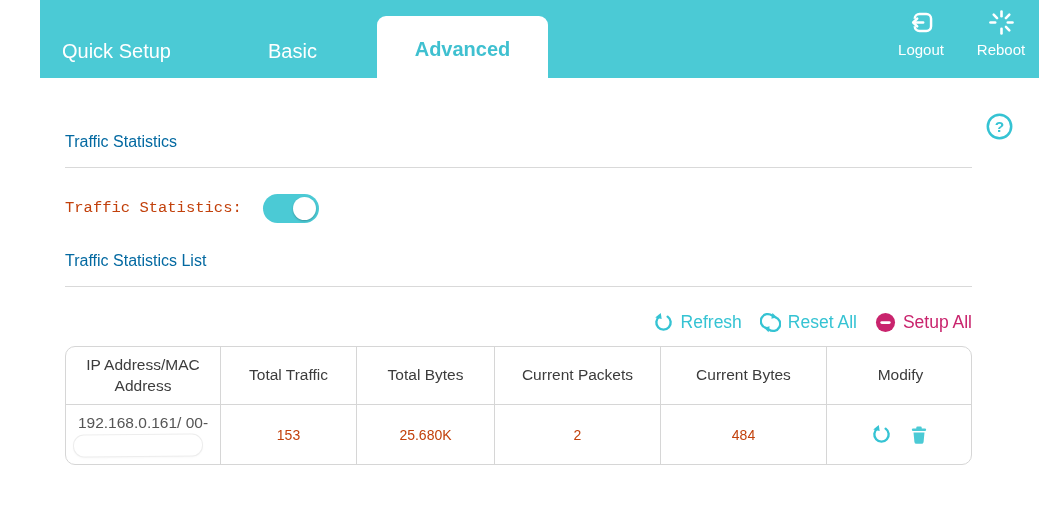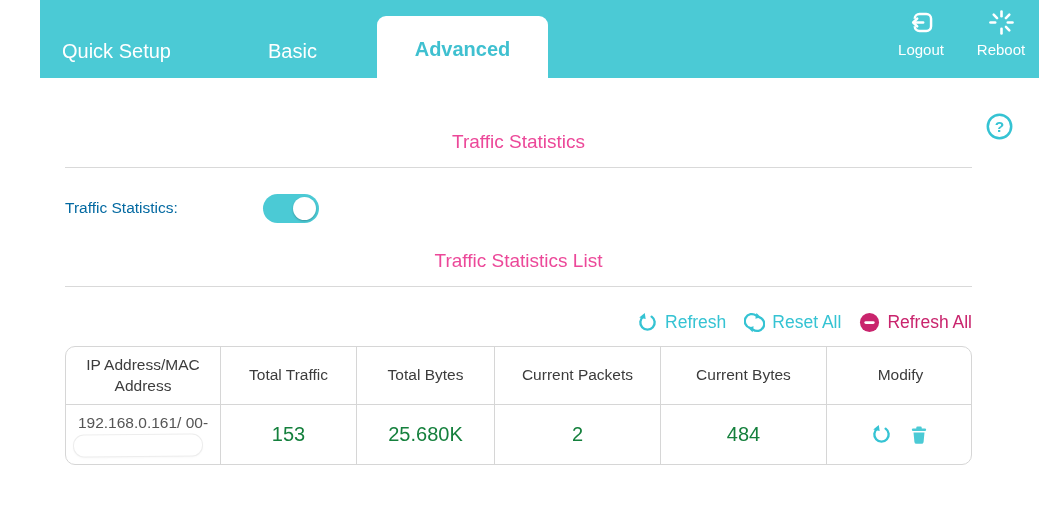--- a/index.html
+++ b/index.html
@@ -30,27 +30,27 @@
   }
   .nav-action.logout { right:86px; }
   .nav-action.reboot { right:6px; }
   .nav-action svg { display:block; }
 
   
   .help-btn { position:absolute; right:25px; top:112px; cursor:pointer; }
 
   
   .content { padding:0 67px 0 65px; position:relative; }
-  h2.section { font-size:19px; font-weight:400; color:#ec4899; margin:0; line-height:23px;text-align:center; }
+  h2.section { font-size:16px; font-weight:400; color:#0369a1; margin:0; line-height:23px; }
   #ts-title { padding-top:52px; }
   #list-title { margin-top:26px; }
   .divider { border-top:1px solid #d9d9d9; margin-top:14px; height:0; }
 
   .form-row { margin-top:25px; display:flex; align-items:center; height:30px; }
-  .form-label { width:198px; font-size:15.5px; color:#0369a1; }
+  .form-label { width:198px; font-size:15.5px; color:#c2410c;font-family:Liberation Mono, monospace; }
   .toggle {
     position:relative; width:56px; height:29px; border-radius:15px;
     background:#4bcad5; cursor:pointer;
   }
   .toggle .knob {
     position:absolute; right:3px; top:3px; width:23px; height:23px; border-radius:50%;
     background:#ffffff; box-shadow:0 1px 2px rgba(0,0,0,.25);
   }
 
   .actions { margin-top:22px; display:flex; justify-content:flex-end; align-items:center; gap:18px; height:26px; }
@@ -59,21 +59,21 @@
   .action svg { display:block; }
 
   
   .table-wrap { margin-top:11px; border:1px solid #d6d6d6; border-radius:10px; overflow:hidden; }
   table { border-collapse:collapse; width:calc(100% + 2px); margin:-1px; table-layout:fixed;padding-left:10px; }
   th {
     height:58px; font-weight:400; font-size:15.5px; color:#3c3c3c;
     border:1px solid #d6d6d6; padding:0 14px; text-align:center; line-height:1.35;
   }
   td {
-    height:60px; font-size:20px; color:#15803d; text-align:center;
+    height:60px; font-size:14px; color:#c2410c; text-align:center;
     border:1px solid #d6d6d6; padding:0 6px;
   }
   .ip-cell { font-size:15.5px; color:#555; }
   .redacted {
     width:128px; height:21px; border-radius:10px; background:#ffffff;
     margin:3px auto 0; transform:translateX(-5px) rotate(-.5deg);
     box-shadow:0 0 0 1px #ededed, 0 1px 3px rgba(0,0,0,.06);
   }
   .modify-cell .icons { display:flex; align-items:center; justify-content:center; gap:16px; }
   .icon-btn { cursor:pointer; display:flex; }
@@ -161,21 +161,21 @@
       </span>
       <span>Reset All</span>
     </div>
     <div class="action delete">
       <span class="icon-btn">
         <svg width="21" height="21" viewBox="0 0 22 22">
           <circle cx="11" cy="11" r="10" fill="#c9246d"></circle>
           <rect x="5.6" y="9.6" width="10.8" height="2.9" rx="1.45" fill="#ffffff"></rect>
         </svg>
       </span>
-      <span>Refresh All</span>
+      <span>Setup All</span>
     </div>
   </div>
 
   <div class="table-wrap">
     <table>
       <colgroup>
         <col style="width:155px">
           <col style="width:136px">
           <col style="width:138px">
         <col style="width:166px">

